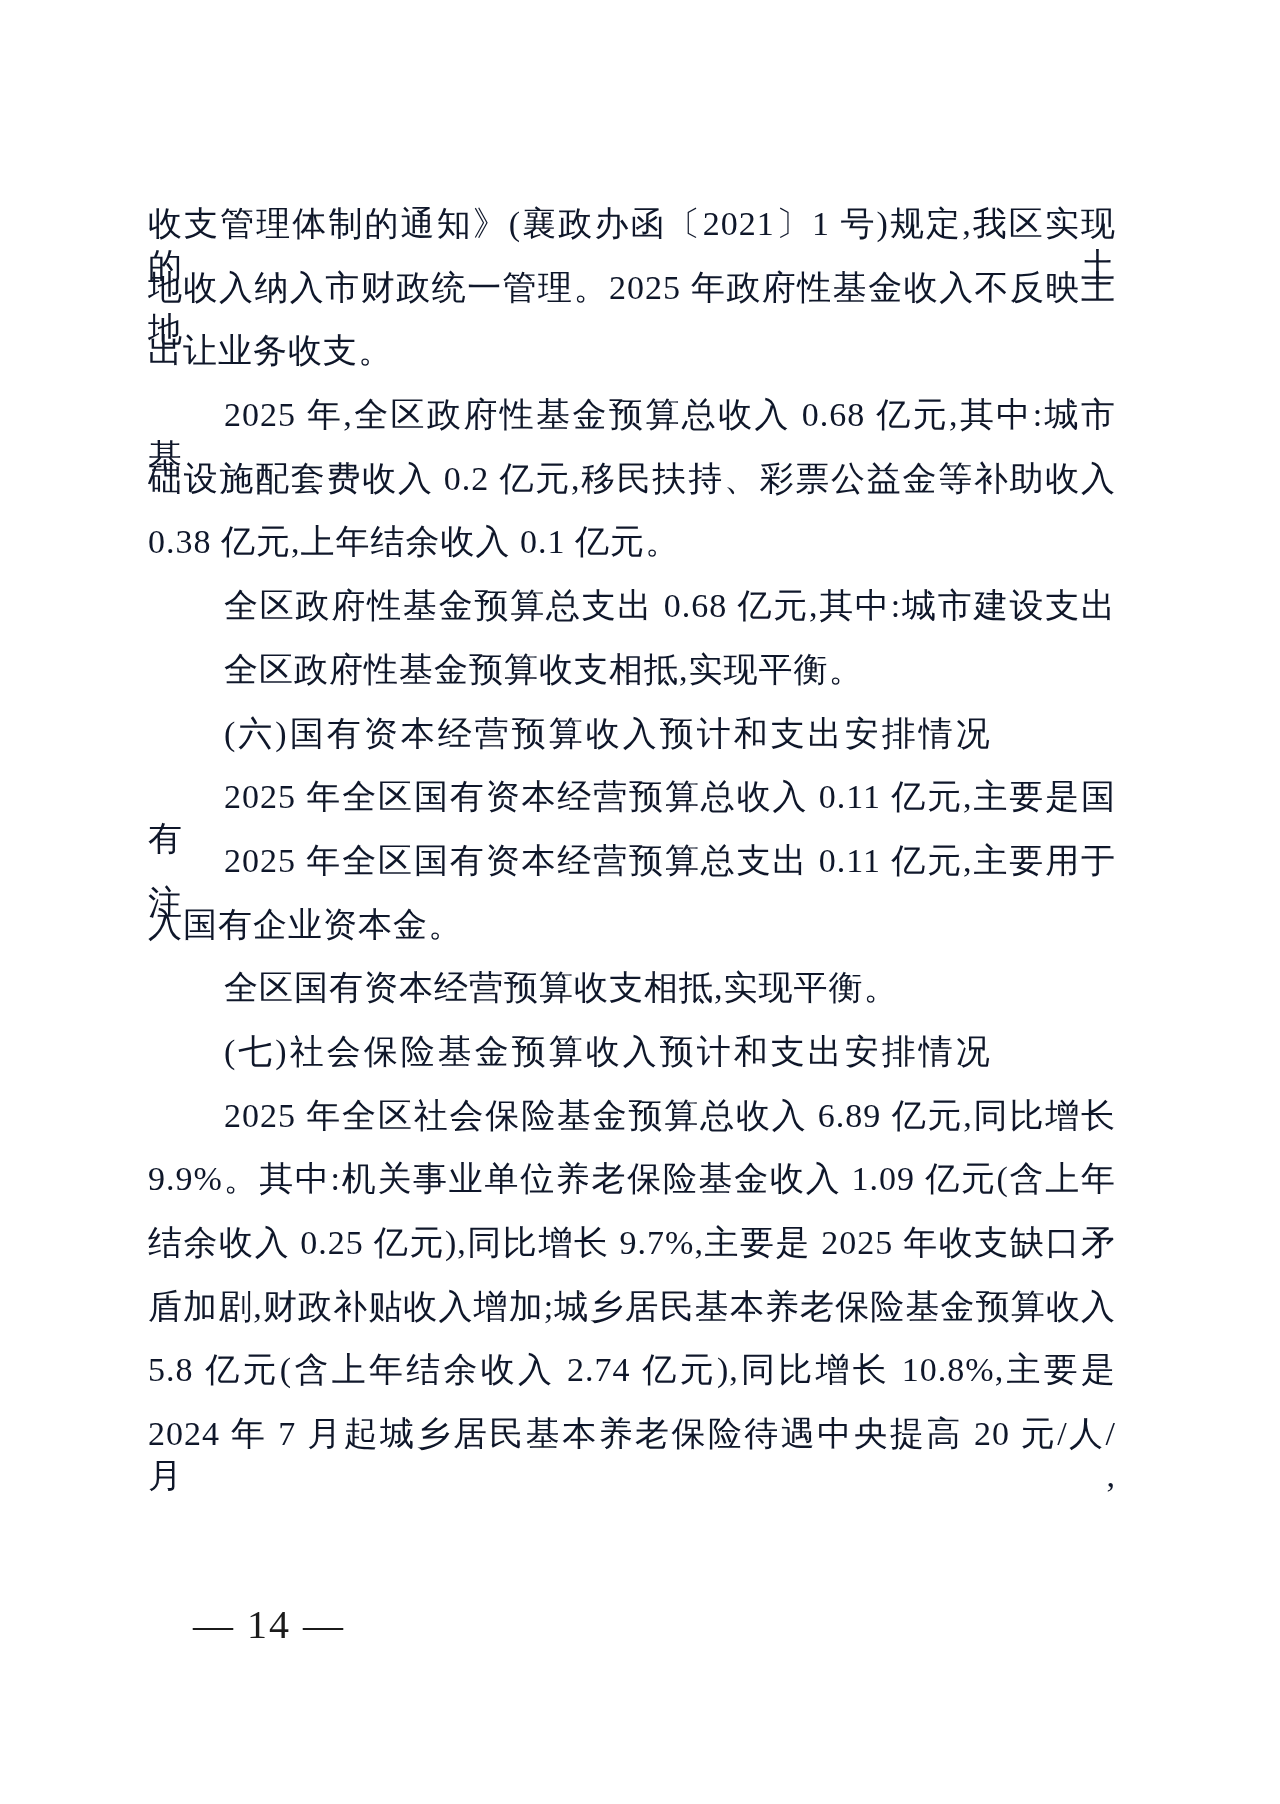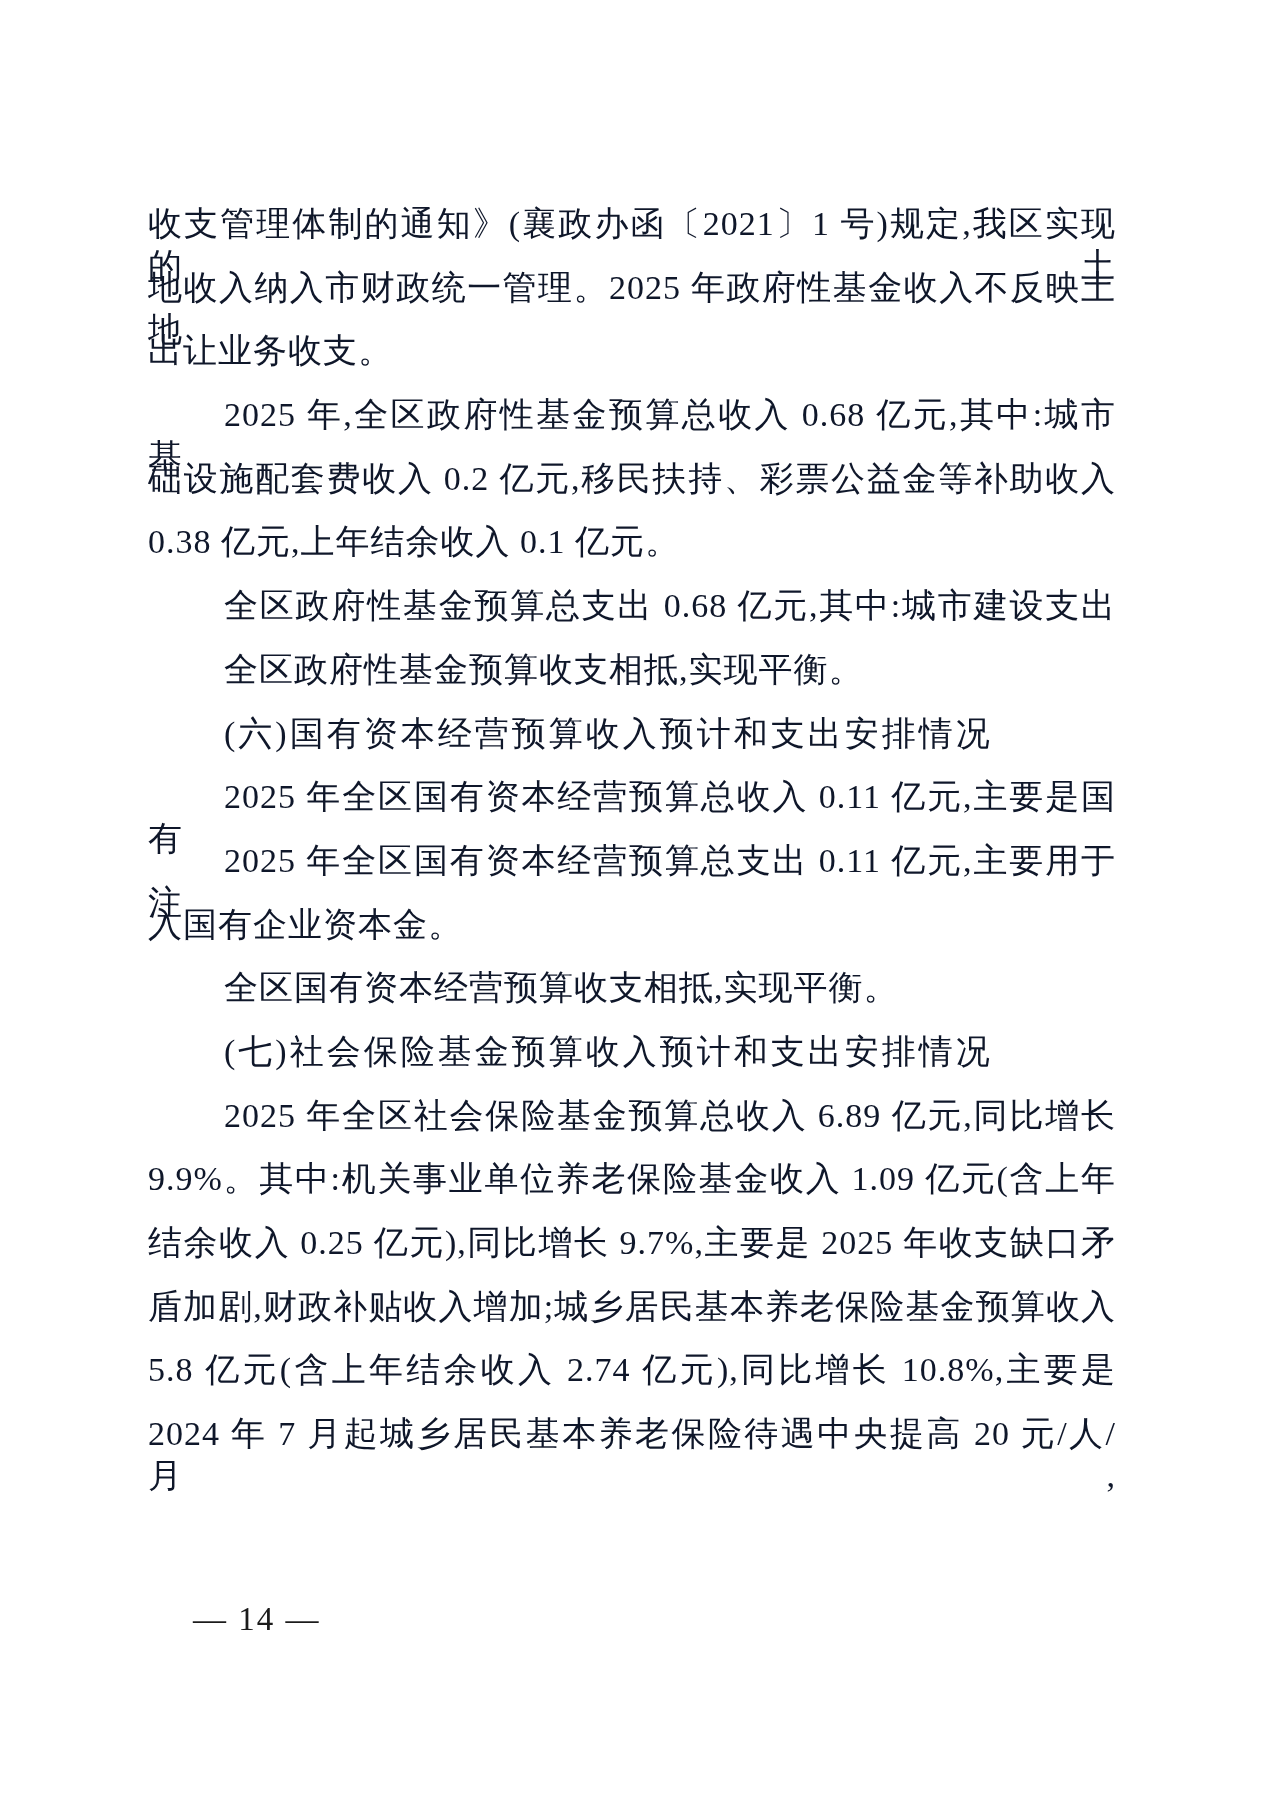--- a/index.html
+++ b/index.html
@@ -40,21 +40,21 @@
     text-indent: 76px;
   }
   .line.heading {
     font-weight: 400;
     letter-spacing: 3px;
   }
   .footer {
     position: absolute;
     left: 193px;
     top: 1601px;
-    font-size: 33px;
+    font-size: 40px;
     letter-spacing: 2px;
     color: #1b1b1b;
   }
 </style>
 </head>
 <body style="background: rgb(255, 255, 255);">
 
 <div class="page">
   <div class="content" id="content" style="color: rgb(27, 27, 27);">
       <div class="line fill">收支管理体制的通知》(襄政办函〔2021〕1 号)规定,我区实现的土</div>

